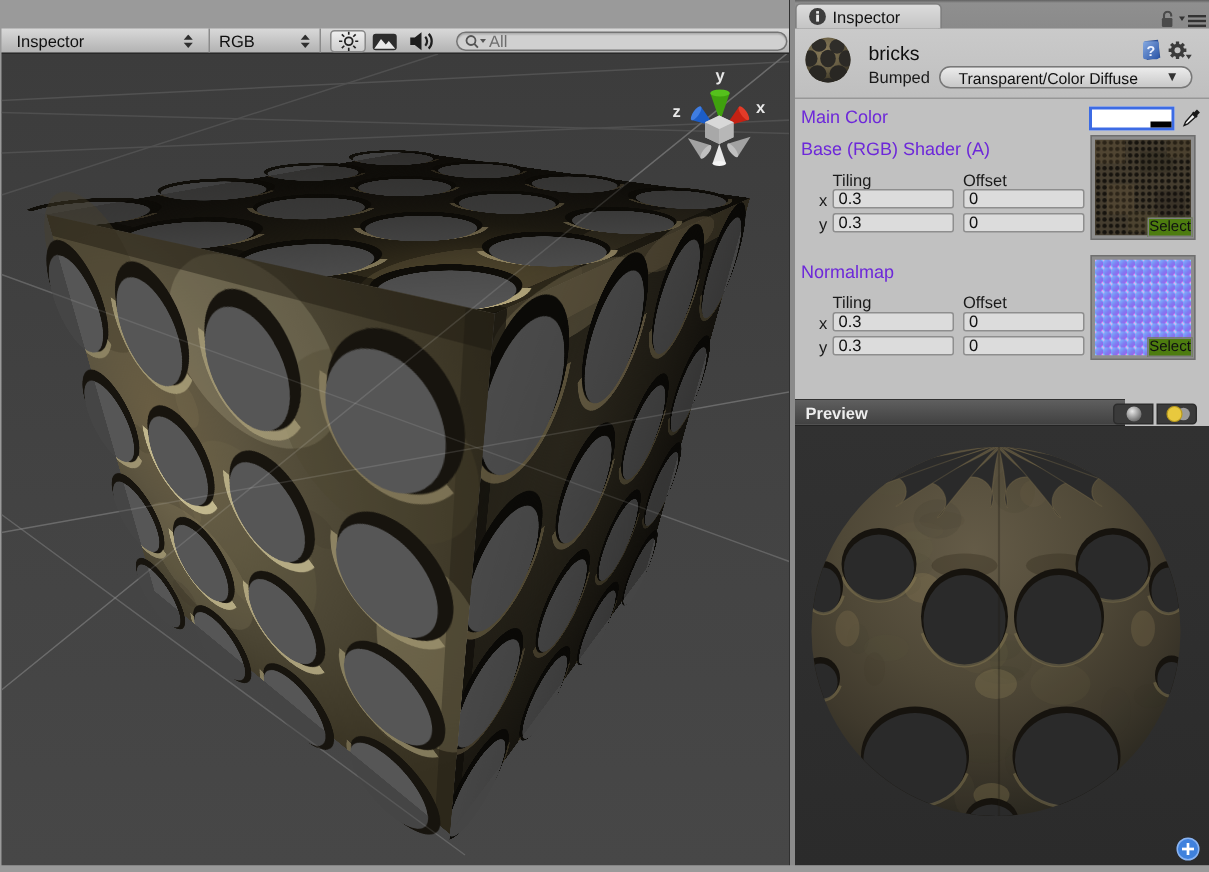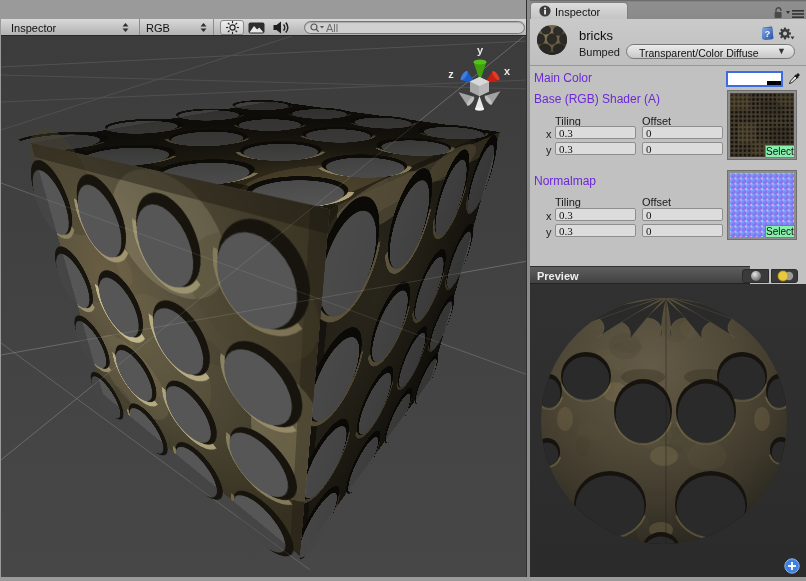--- a/index.html
+++ b/index.html
@@ -23,22 +23,22 @@
 #viewport { position:absolute; left:0; top:36px; width:525px; height:541px; background:linear-gradient(180deg,#3c3c3c 0%,#3e3e3e 15%,#434343 55%,#474747 100%); overflow:hidden; }
 .face { position:absolute; left:0; top:0; width:200px; height:200px; transform-origin:0 0; }
 
 #inspector { position:absolute; left:530px; top:0; width:276px; height:577px; background:#c1c1c1; }
 #insptabbar { left:530px; width:276px; }
 #insphead { position:absolute; left:0; top:19px; width:276px; height:47px;
   background:linear-gradient(#cacaca,#bfbfbf); border-bottom:1px solid #979797; }
 .ilabel { position:absolute; font-size:12px; color:#6d28d9; }
 .slabel { position:absolute; font-size:11px; color:#1a1a1a; }
 .field { position:absolute; height:13px; background:#dcdcdc; border:1px solid #8e8e8e;
-  border-radius:2px; font-size:11px; color:#111; padding:0px 3px; line-height:12px;font-family:Liberation Serif, serif; }
-.selbtn { position:absolute; width:30px; height:13px; background:#86efac; border:1px solid #7f7f7f;
+  border-radius:2px; font-size:11px; color:#111; padding:0px 3px; line-height:12px; }
+.selbtn { position:absolute; width:30px; height:13px; background:#4d7c0f; border:1px solid #7f7f7f;
   font-size:10px; color:#111; text-align:center; line-height:12px; }
 #prevhead { position:absolute; left:0; top:266px; width:220px; height:18px;
   background:linear-gradient(#5e5e5e,#414141); border-top:1px solid #313131; border-bottom:1px solid #232323;}
 #prevbody { position:absolute; left:0; top:284px; width:276px; height:293px; background:linear-gradient(#313131,#2b2b2b); }
 #bottomstrip { position:absolute; left:0; top:577px; width:806px; height:4px; background:#9a9a9a; }
 #vdivider { position:absolute; left:526px; top:0; width:4px; height:577px; background:linear-gradient(90deg,#303030 0px,#303030 1px,#8b8b8b 1px,#8b8b8b 4px); }
 </style>
 </head>
 <body>
 <div id="win">

